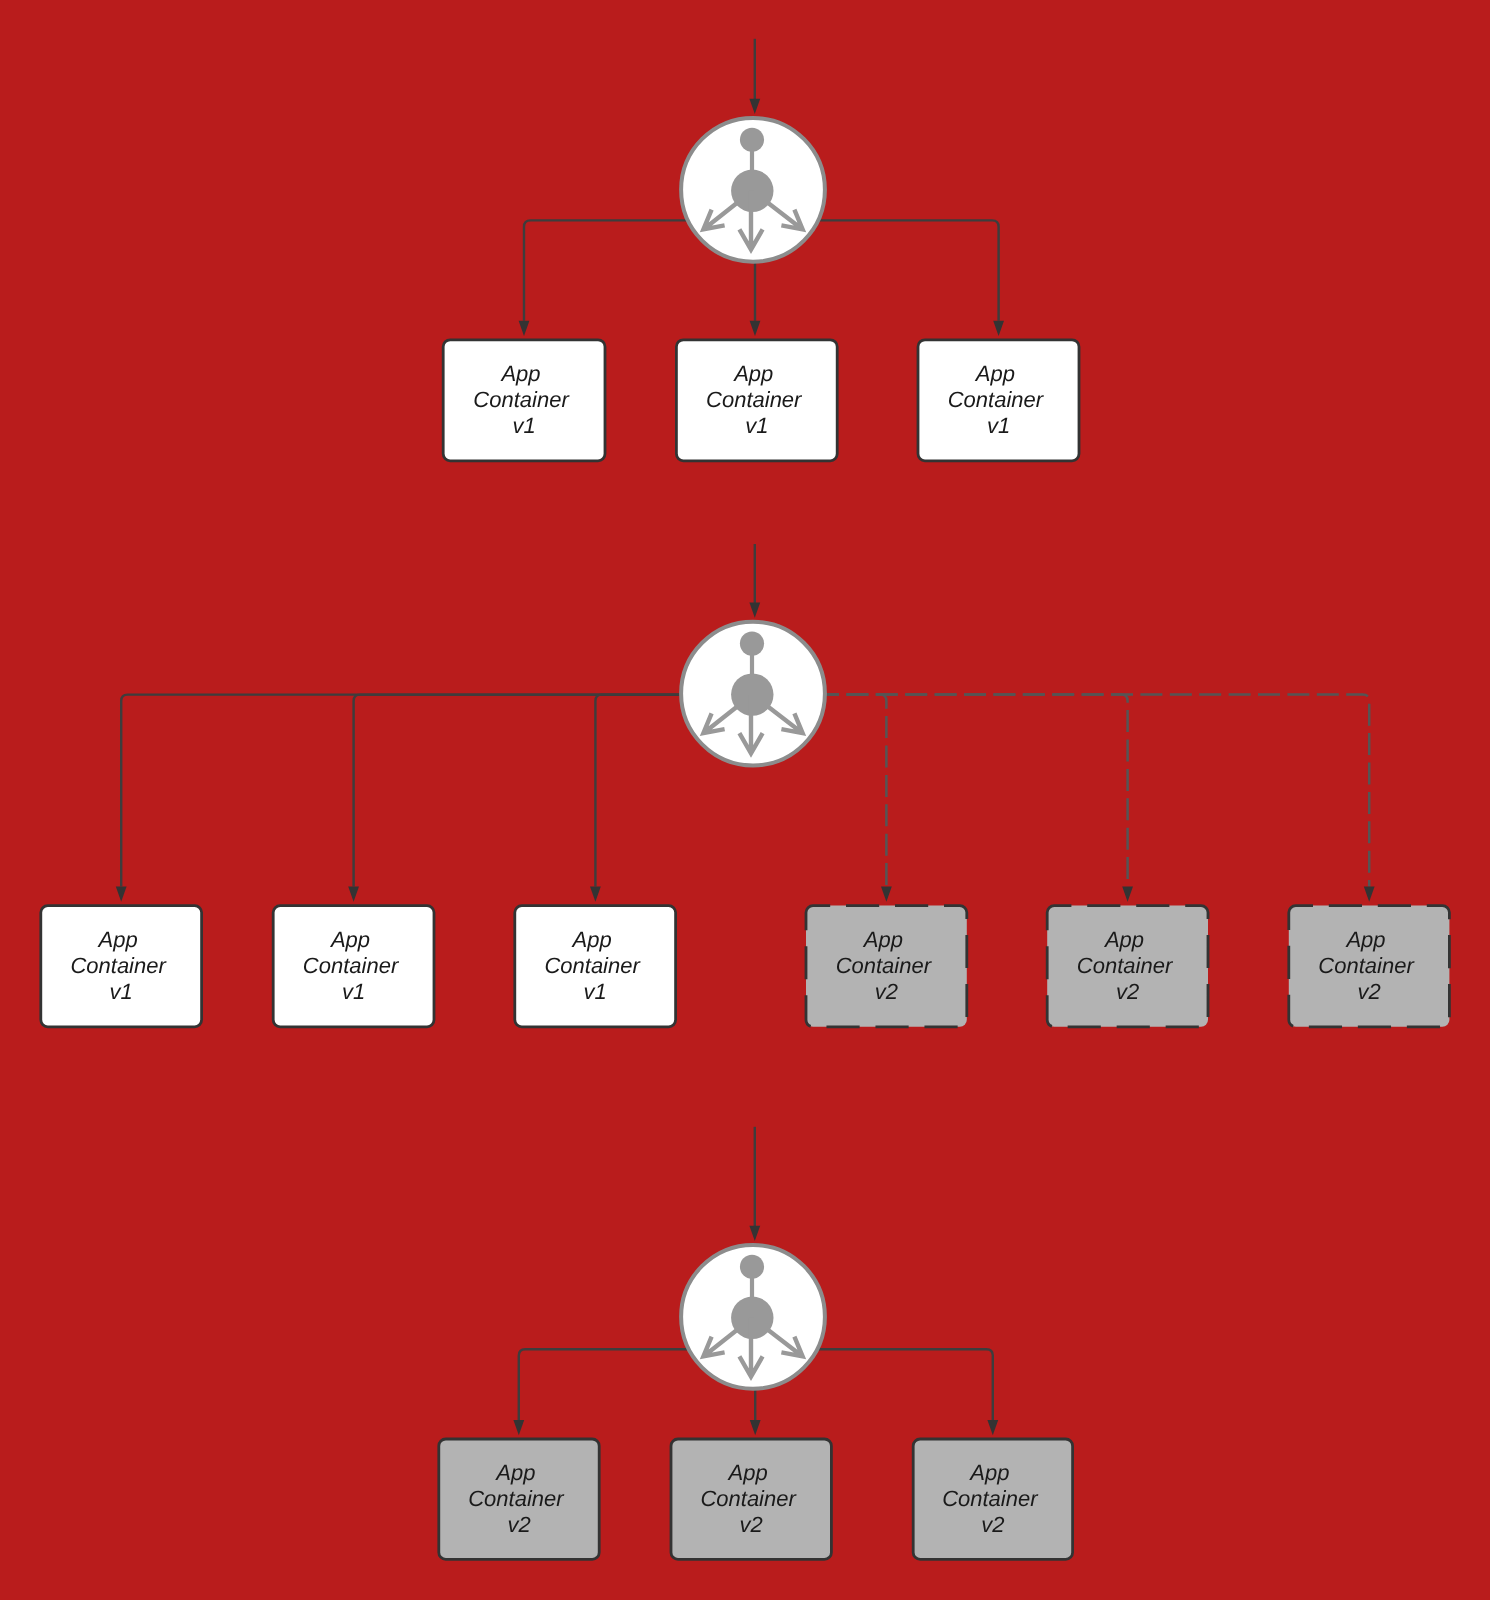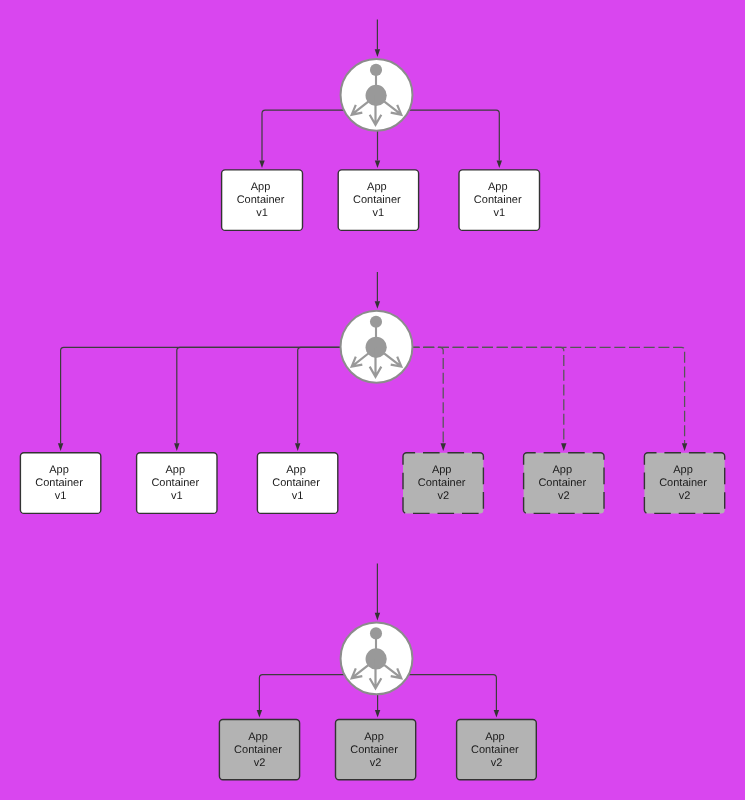--- a/index.html
+++ b/index.html
@@ -1,18 +1,18 @@
 <!DOCTYPE html>
 <html><head>
 <meta charset="utf-8">
 <title>Rolling update diagram</title>
 <style>
   html,body{margin:0;padding:0;background:#ffffff;}
   body{width:745px;height:800px;overflow:hidden;font-family:"Liberation Sans",sans-serif;}
-  #stage{position:relative;width:745px;height:800px;background:#d946ef;}
+  #stage{position:relative;width:745px;height:800px;background:#b91c1c;font-style:italic;}
   svg{display:block;shape-rendering:geometricPrecision;text-rendering:geometricPrecision;}
   text{-webkit-font-smoothing:antialiased;}
   .solid{stroke:#3d3d3d;stroke-width:1.2;fill:none;}
   .dashed{stroke:#555555;stroke-width:1.25;fill:none;stroke-dasharray:11 3.7;stroke-dashoffset:3.95;}
   .ah{stroke:none;}
   .lbl{font-family:"Liberation Sans",sans-serif;font-size:11px;fill:#1a1a1a;}
 </style>
 </head>
 <body>
 

